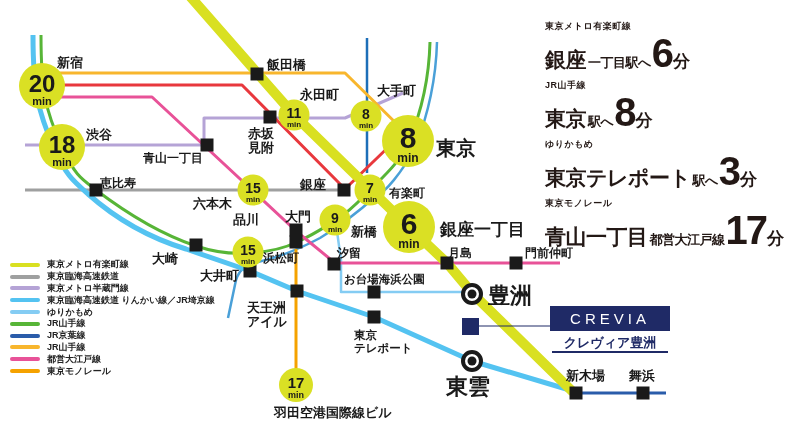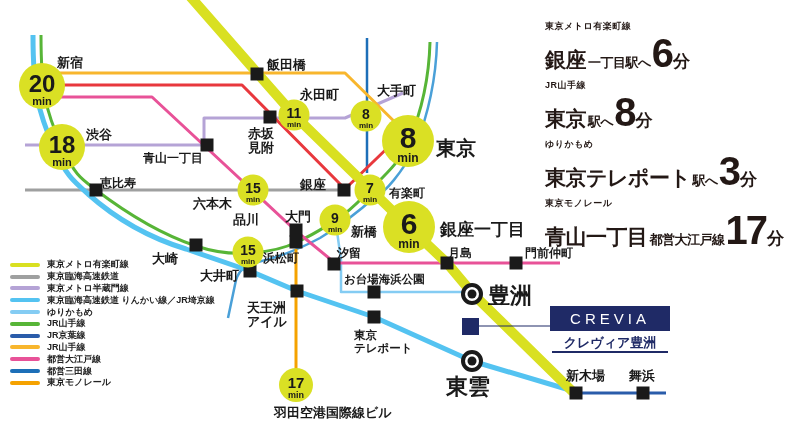--- a/index.html
+++ b/index.html
@@ -247,22 +247,18 @@
       </div>
     <div class="lg-row">
         <span class="lg-swatch" style="background: rgb(248, 182, 45);"></span>
         <span class="lg-label">JR山手線</span>
       </div>
     <div class="lg-row">
         <span class="lg-swatch" style="background: rgb(232, 82, 152);"></span>
         <span class="lg-label">都営大江戸線</span>
       </div>
     <div class="lg-row">
-        <span class="lg-swatch" style="background: rgb(29, 111, 184);"></span>
-        <span class="lg-label">都営三田線</span>
-      </div>
-    <div class="lg-row">
         <span class="lg-swatch" style="background: rgb(245, 162, 0);"></span>
         <span class="lg-label">東京モノレール</span>
       </div>
   </div>
 
 </div>
 
 </body></html>

